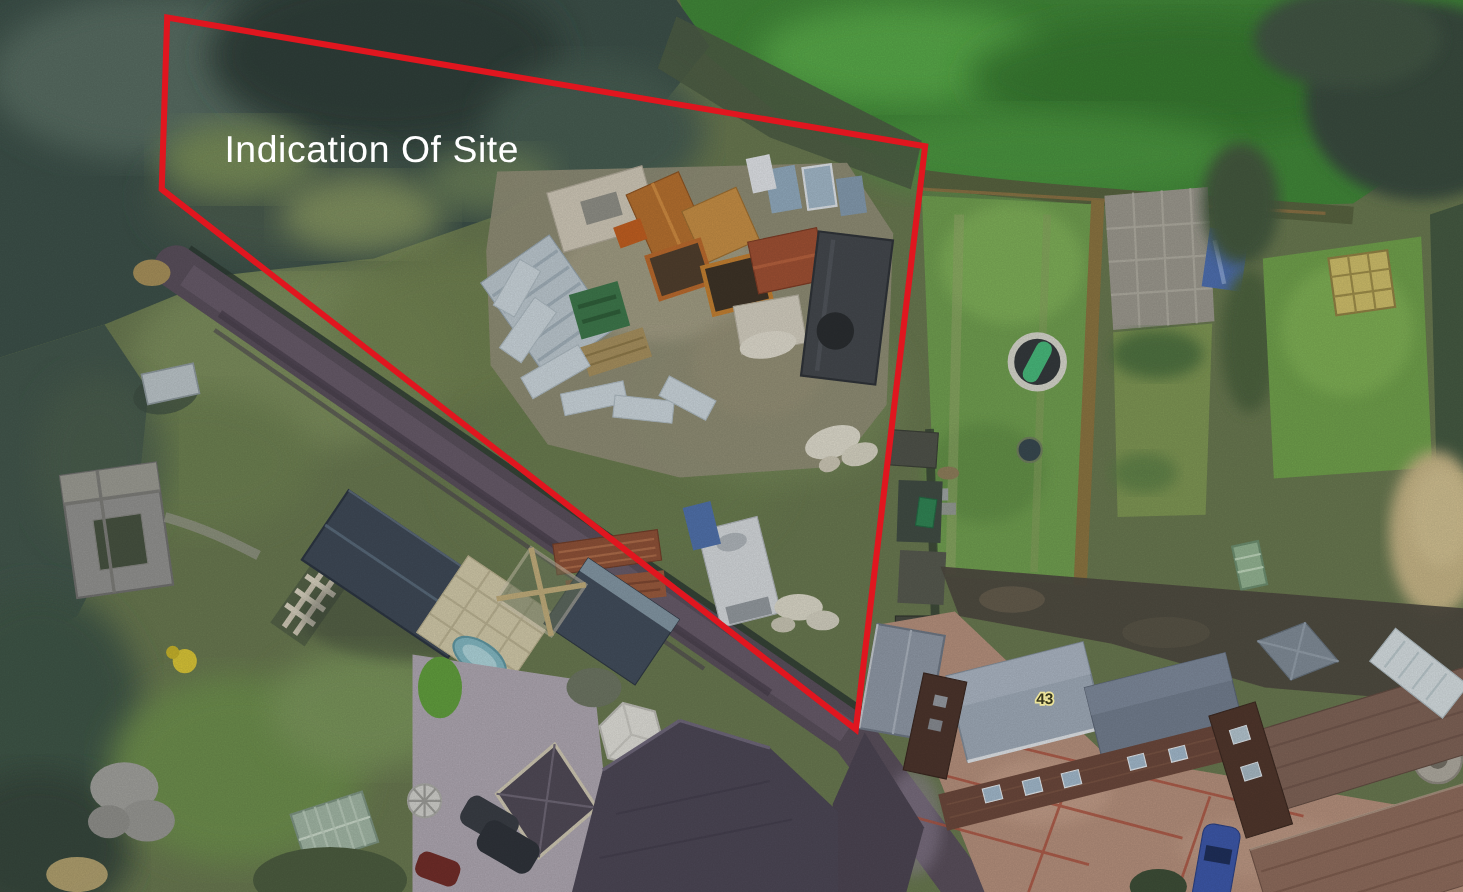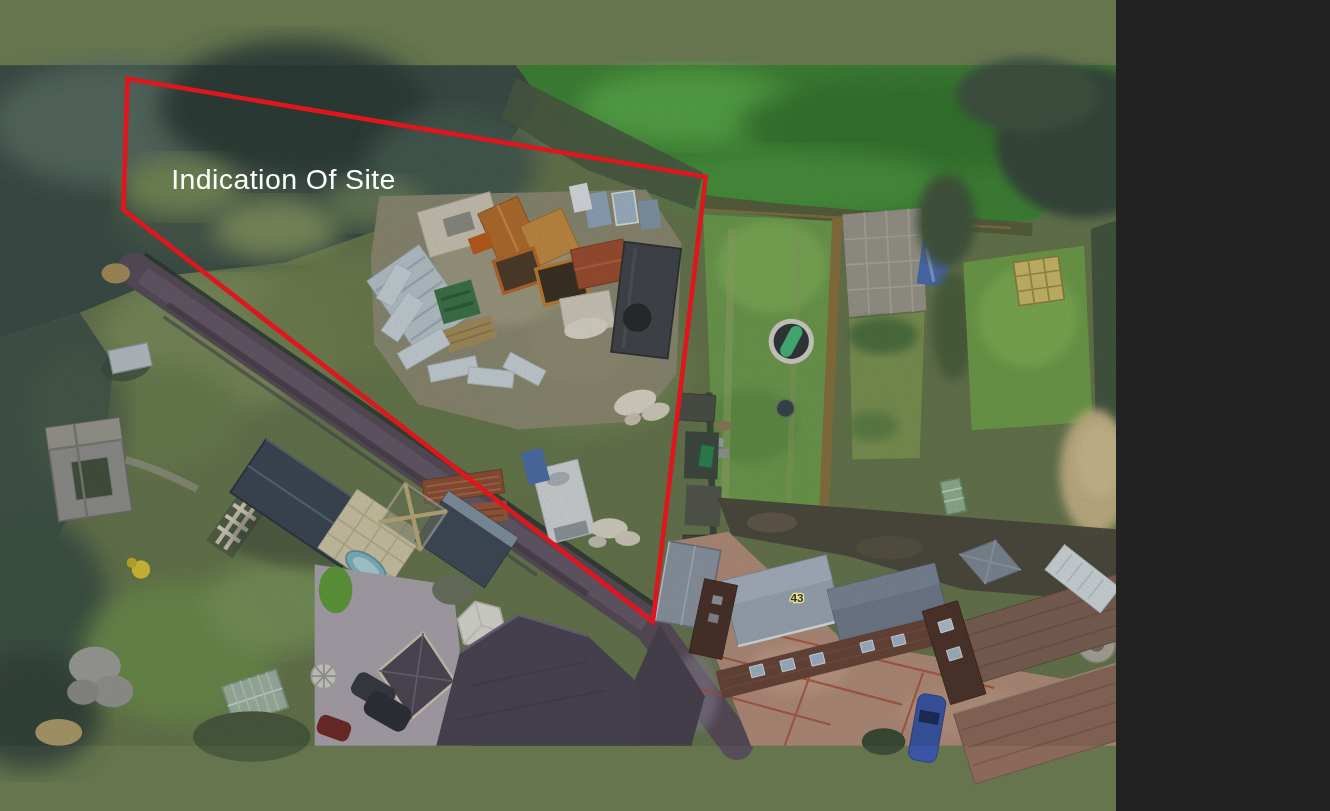--- a/index.html
+++ b/index.html
@@ -1,17 +1,17 @@
 <!DOCTYPE html>
 <html><head>
 <meta charset="utf-8">
 <title>Indication Of Site</title>
 <style>
   html,body{margin:0;padding:0;background:#222;}
-  .stage{position:relative;width:1116px;height:811px;overflow:hidden;background:#66754e;
+  .stage{position:relative;width:1330px;height:811px;overflow:hidden;background:#66754e;
          font-family:"Liberation Sans",sans-serif;}
   .stage svg{position:absolute;left:0;top:0;width:100%;height:100%;display:block;}
   .site-label{font-family:"Liberation Sans",sans-serif;font-size:34px;fill:#ffffff;letter-spacing:.5px;}
   .house-no{font-family:"Liberation Sans",sans-serif;font-size:14px;font-weight:bold;fill:#34341c;
             stroke:#ece49a;stroke-width:3px;paint-order:stroke;}
   .boundary{fill:none;stroke:#e0161f;stroke-width:5.5;stroke-linejoin:miter;}
 </style>
 </head>
 <body>
 

